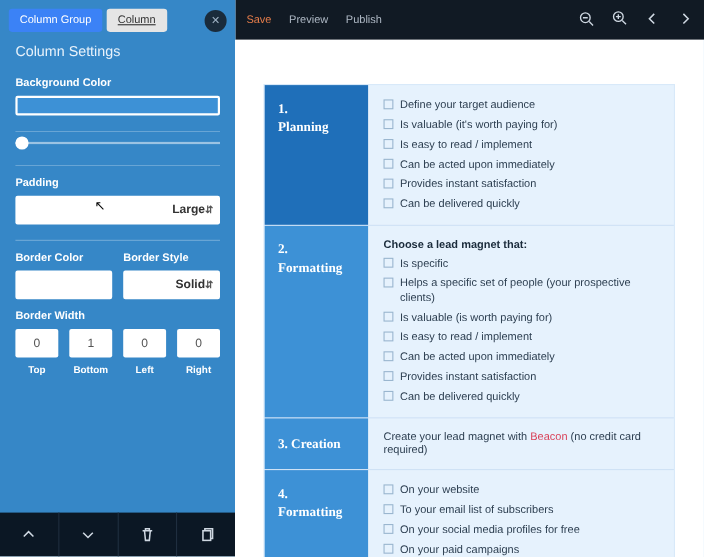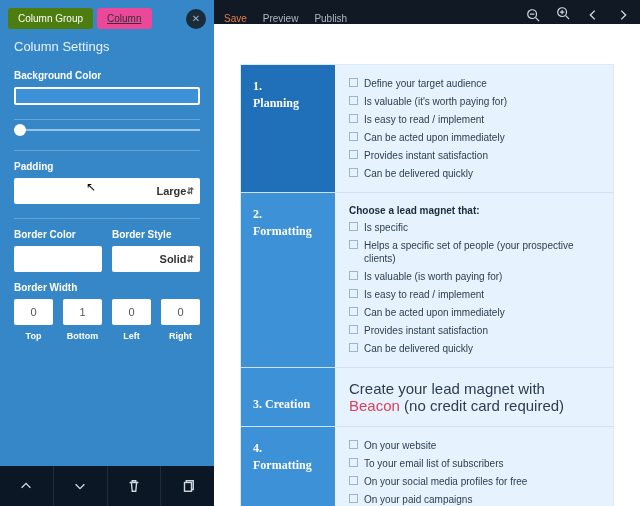--- a/index.html
+++ b/index.html
@@ -2,22 +2,22 @@
 <html><head>
 <meta charset="utf-8">
 <style>
 * { margin:0; padding:0; box-sizing:border-box; }
 body { width:640px; height:506px; font-family: -apple-system,BlinkMacSystemFont,"Segoe UI",Helvetica,Arial,sans-serif; overflow:hidden; background:#fff;}
 .app { display:flex; width:640px; height:506px; }
 .sidebar { width:214px; height:506px; background:#3687c7; color:#fff; display:flex; flex-direction:column; position:relative;}
 .side-top { padding:8px 8px 0 8px; }
 .tabs { display:flex; align-items:center; gap:4px;}
 .tab { font-size:10px; padding:5px 10px; border-radius:3px; }
-.tab.active { background:#4d7c0f; color:#fff;}
-.tab.inactive { background:#ec4899; color:#333;text-decoration:underline;}
+.tab.active { background:#3b82f6; color:#fff;}
+.tab.inactive { background:#e5e5e5; color:#333;text-decoration:underline;}
 .close-x { margin-left:auto; width:20px; height:20px; border-radius:50%; background:#1a2b3b; color:#9fb2c4; display:flex; align-items:center; justify-content:center; font-size:10px;}
 .side-title { font-size:13px; font-weight:400; padding:10px 14px 6px 14px; color:#e8f2fb;}
 .side-body { padding:0 14px; font-size:10px; font-weight:600; overflow:hidden;}
 .side-body .lbl { margin-top:10px; margin-bottom:6px; font-size:10px; font-weight:600;}
 .swatch { width:100%; height:18px; border:2px solid #fff; border-radius:2px; background:#3d91d6;}
 .divider { border:none; border-top:1px solid rgba(255,255,255,0.25); margin-top:14px;}
 .slider-wrap { position:relative; height:12px; margin-top:4px;}
 .slider-track { position:absolute; top:5px; left:0; right:0; height:2px; background:rgba(255,255,255,0.5);}
 .slider-thumb { position:absolute; top:0; left:0; width:12px; height:12px; border-radius:50%; background:#fff;}
 .cursor { position:absolute; left:86px; top:180px; font-size:12px; color:#000; pointer-events:none;}
@@ -28,40 +28,40 @@
 .row .col { flex:1; }
 .color-box { width:100%; height:26px; background:#fff; border-radius:2px;}
 .bw-row { display:flex; gap:10px; margin-top:6px;}
 .bw-col { flex:1; text-align:center;}
 .bw-col input { width:100%; height:26px; text-align:center; font-size:11px; border:none; border-radius:2px; color:#555;}
 .bw-col .cap { font-size:9px; font-weight:600; margin-top:6px;}
 .side-footer { margin-top:auto; height:40px; background:#0b1724; display:flex;}
 .side-footer .fbtn { flex:1; display:flex; align-items:center; justify-content:center; color:#cfd8e2; font-size:14px; border-right:1px solid #1f2e3f;}
 .side-footer .fbtn:last-child { border-right:none;}
 .main { flex:1; display:flex; flex-direction:column; background:#fff;}
-.topbar { height:24px; background:#111a24; display:flex; align-items:flex-end; padding:0 10px; gap:16px; color:#aeb8c4; font-size:10px;}
+.topbar { height:36px; background:#111a24; display:flex; align-items:center; padding:12px 10px; gap:16px; color:#aeb8c4; font-size:10px;}
 .topbar .act.save { color:#e37c4a;}
 .topbar .spacer { flex:1;}
 .topbar .icon { width:14px; text-align:center; color:#aeb8c4; font-size:11px;}
 .topbar .icon.zoomin { font-size:13px; font-weight:700; transform:translateY(-1px);}
 .canvas { flex:1; background:#fff; padding:40px 26px; overflow:auto;}
 .doc { background:#e6f2fd; border:1px solid #d8e9f9;}
 .doc-row { display:flex; border-bottom:1px solid #cfe2f5;}
 .doc-row:last-child { border-bottom:none;}
 .doc-left { width:94px; background:#3d91d6; color:#fff; padding:14px 12px; font-family:Georgia,"Times New Roman",serif;}
 .doc-left.sel { background:#1f6fb9;}
 .doc-left .num { font-size:12px; font-weight:700;}
 .doc-left .hd { font-size:12px; font-weight:700; margin-top:2px;}
 .doc-right { flex:1; padding:12px 14px;}
 .lead { font-size:10px; font-weight:700; color:#1a2b3b; margin-bottom:5px;}
 .chk { display:flex; align-items:flex-start; gap:6px; font-size:10px; color:#2c3e50; margin-bottom:5px; line-height:1.3;}
 .chk:last-child { margin-bottom:0;}
 .chk .box { width:9px; height:9px; border:1px solid #9ab6cf; margin-top:1px; flex-shrink:0;}
 .doc-right.single { display:flex; align-items:center;}
-.doc-right.single .line { font-size:15px; color:#2c3e50;}
+.doc-right.single .line { font-size:10px; color:#2c3e50;}
 .doc-right .beacon { color:#d9435a;}
 svg.ic { width:14px; height:14px; fill:none; stroke:#cfd8e2; stroke-width:1.6;}
 svg.ic.search { stroke-width:1.4;}
 </style>
 </head>
 <body>
 <div class="app">
 <aside class="sidebar">
   <div class="side-top">
     <div class="tabs">

